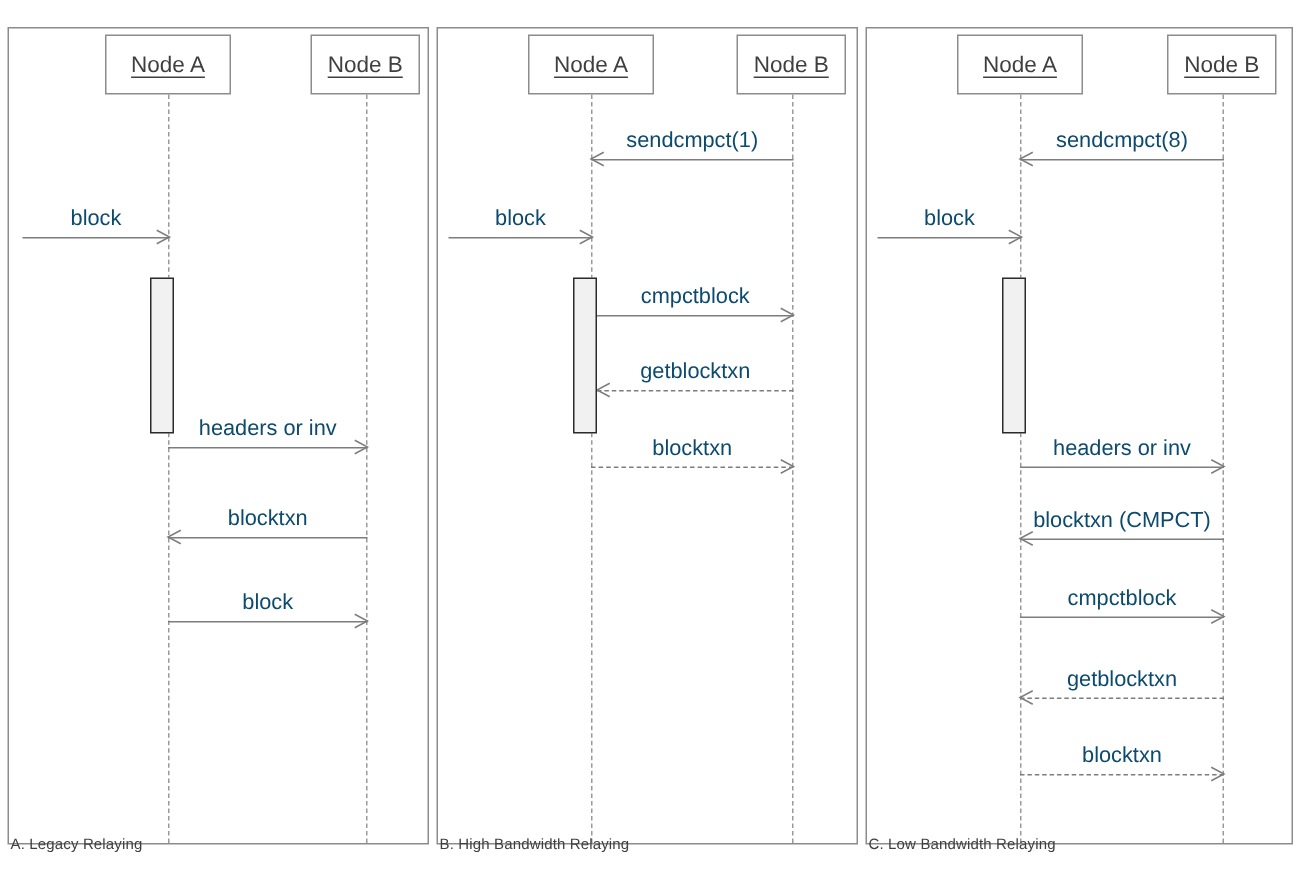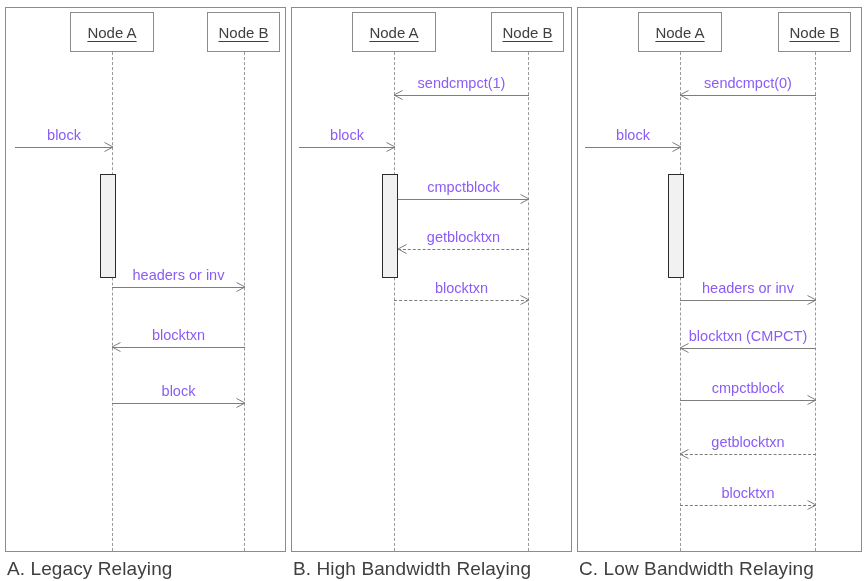--- a/index.html
+++ b/index.html
@@ -15,34 +15,34 @@
     overflow: hidden;
     position: relative;
   }
   #root {
     position: relative;
     width: 867px;
     height: 581px;
   }
   .panel {
     position: absolute;
-    top: 7px;
+    top: 18px;
     height: 545px;
     border: 1px solid #8c8c8c;
     box-sizing: border-box;
     background: #fff;
   }
   .panel-a { left: 5px;   width: 281px; }
   .panel-b { left: 291px; width: 281px; }
   .panel-c { left: 577px; width: 285px; }
 
   .caption {
     position: absolute;
     top: 558px;
-    font-size: 19px;
+    font-size: 10px;
     color: #3f3f3f;
     white-space: nowrap;
     letter-spacing: 0.1px;
   }
   .cap-a { left: 7px; }
   .cap-b { left: 293px; }
   .cap-c { left: 579px; }
 
   
   .node-box {
@@ -105,21 +105,21 @@
   .msg.to-right .head { right: -1px; }
   .msg.to-left  .head { left: -1px; }
   .msg .head svg { display: block; overflow: visible; }
 
   .msg .label {
     position: absolute;
     bottom: 5px;
     width: 100%;
     text-align: center;
     font-size: 14.5px;
-    color: #8b5cf6;
+    color: #0c4a6e;
     white-space: nowrap;
     line-height: 1;
   }
 </style>
 </head>
 <body>
 
 <div id="root">
 
   <div class="panel panel-a">
@@ -256,21 +256,21 @@
 
     <div class="activation" style="left:90px; top:166px; height:104px;"></div>
 
     <div class="msg to-left" style="left:102px; top:87px; width:136px;">
       <div class="line"></div>
       <div class="head">
         <svg width="10" height="10" viewBox="0 0 10 10">
             <path d="M9.5 0.5 L1 5 L9.5 9.5" fill="none" stroke="#7d7d7d" stroke-width="1"></path>
           </svg>
       </div>
-      <div class="label">sendcmpct(0)</div>
+      <div class="label">sendcmpct(8)</div>
     </div>
 
     <div class="msg to-right" style="left:7px; top:139px; width:96px;">
       <div class="line"></div>
       <div class="head">
         <svg width="10" height="10" viewBox="0 0 10 10">
             <path d="M0.5 0.5 L9 5 L0.5 9.5" fill="none" stroke="#7d7d7d" stroke-width="1"></path>
           </svg>
       </div>
       <div class="label">block</div>

